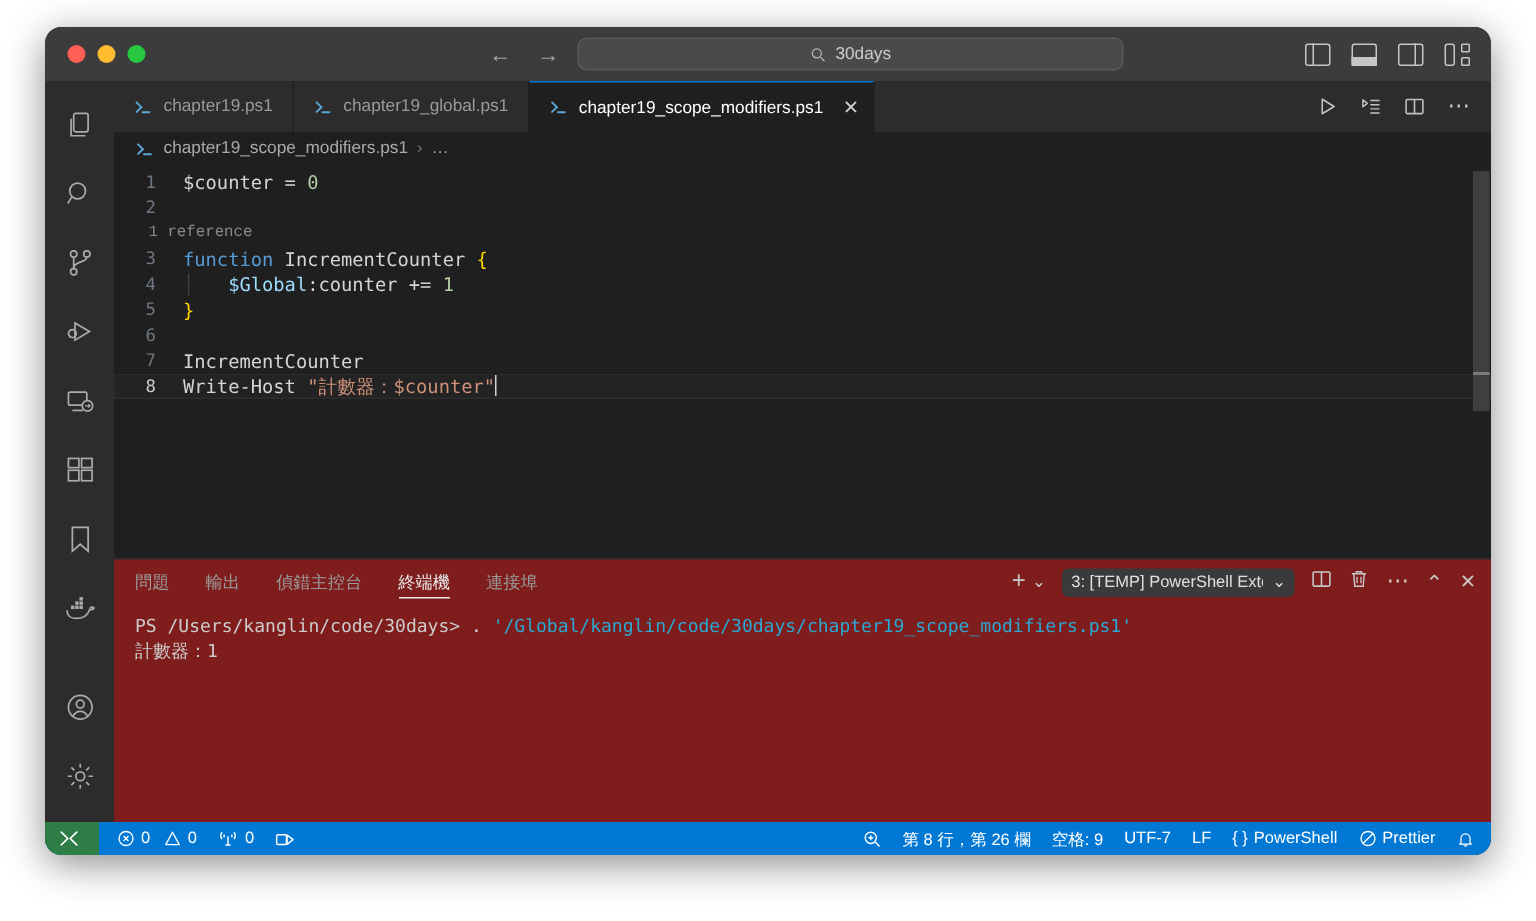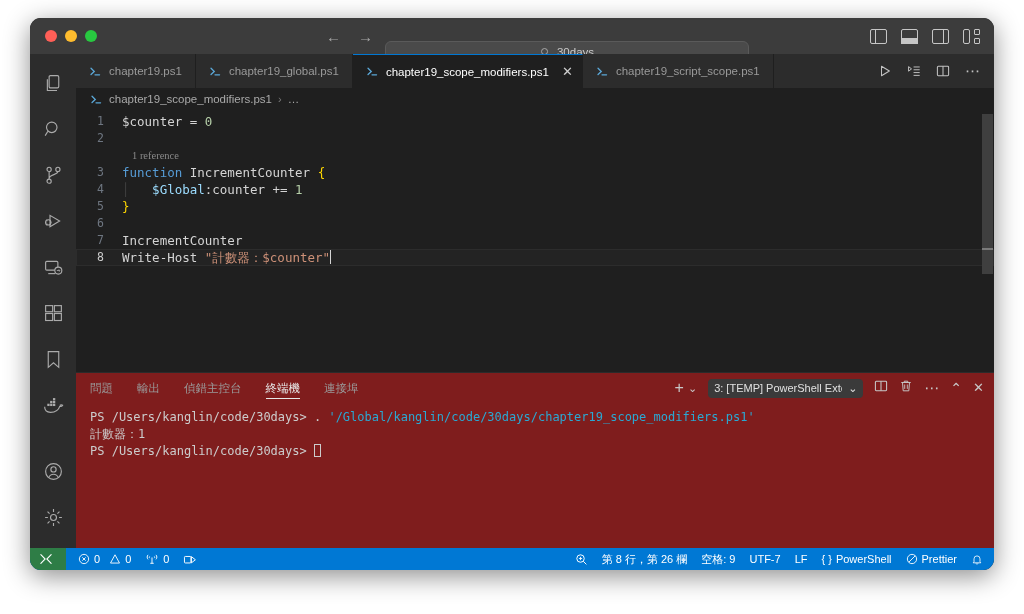--- a/index.html
+++ b/index.html
@@ -38,21 +38,21 @@
   .dot.red { background: #ff5f57; }
   .dot.yellow { background: #febc2e; }
   .dot.green { background: #28c840; }
   .nav-arrows {
     position: absolute; left: 296px; top: 0; height: 36px;
     display: flex; align-items: center; gap: 17px;
     color: #a8a8a8; font-size: 15px;
   }
   .nav-arrows span { cursor: default; line-height: 1; }
   .qopen {
-    position: absolute; left: 355px; top: 23px;
+    position: absolute; left: 355px; top: 7px;
     width: 364px; height: 22px;
     background: #4a4a4a;
     border: 1px solid #5a5a5a;
     border-radius: 6px;
     display: flex; align-items: center; justify-content: center;
     gap: 6px;
     color: #cccccc; font-size: 11.5px;
   }
   .qopen svg { opacity: .85; }
   .layout-icons {
@@ -139,21 +139,21 @@
   .coderow.cur { background: #232323; box-shadow: inset 0 0 0 1px #2c2c2c; }
   .lnum {
     width: 46px; flex: 0 0 46px; text-align: right; padding-right: 18px;
     color: #6e7681; font-size: 11.5px;
   }
   .lnum.cur { color: #cccccc; }
   .ltext { flex: 1 1 auto; white-space: pre; color: #cccccc; }
   .codelens {
     display: flex; height: 17px; align-items: flex-end;
   }
-  .codelens .cl-text { margin-left: 56px; color: #8a8a8a; font-family: Liberation Serif, serif; font-size: 10.5px; }
+  .codelens .cl-text { margin-left: 23px; color: #8a8a8a; font-family: Liberation Mono, monospace; font-size: 10.5px; }
   .indent-guide { color: #404040; }
   .kw { color: #569cd6; }
   .plain { color: #d4d4d4; }
   .brace { color: #ffd700; }
   .var { color: #9cdcfe; }
   .num { color: #b5cea8; }
   .str { color: #ce9178; }
   .op { color: #d4d4d4; }
   .caret {
     display: inline-block; width: 1px; height: 14px;
@@ -375,27 +375,20 @@
 
           <div class="tab active">
             <svg class="ps-icon" width="13" height="13" viewBox="0 0 16 16">
               <path d="M2.5 4l4 3.9-4 3.9" fill="none" stroke="#5ba8d8" stroke-width="1.6" stroke-linecap="round"></path>
               <line x1="7.4" y1="12.1" x2="13" y2="12.1" stroke="#5ba8d8" stroke-width="1.6" stroke-linecap="round"></line>
             </svg>
             <span>chapter19_scope_modifiers.ps1</span>
             <span class="close">✕</span>
           </div>
 
-          <div class="tab">
-            <svg class="ps-icon" width="13" height="13" viewBox="0 0 16 16">
-              <path d="M2.5 4l4 3.9-4 3.9" fill="none" stroke="#5ba8d8" stroke-width="1.6" stroke-linecap="round"></path>
-              <line x1="7.4" y1="12.1" x2="13" y2="12.1" stroke="#5ba8d8" stroke-width="1.6" stroke-linecap="round"></line>
-            </svg>
-            <span>chapter19_script_scope.ps1</span>
-          </div>
 
           <div class="tab-actions">
             <span class="ta">
               <svg width="14" height="14" viewBox="0 0 16 16">
                 <path d="M4 2.5l9 5.5-9 5.5z" fill="none" stroke="#c2c2c2" stroke-width="1.2" stroke-linejoin="round"></path>
               </svg>
             </span>
             <span class="ta">
               <svg width="14" height="14" viewBox="0 0 16 16">
                 <path d="M1.8 3l3.4 2.6-3.4 2.6z" fill="none" stroke="#c2c2c2" stroke-width="1.1" stroke-linejoin="round"></path>
@@ -504,21 +497,21 @@
                   <path d="M2.6 4h10.8M6 4V2.5h4V4M4 4l.8 9.5h6.4L12 4" fill="none" stroke="#c8c8c8" stroke-width="1.1"></path>
                   <path d="M6.5 6.3v5M9.5 6.3v5" stroke="#c8c8c8" stroke-width="1"></path>
                 </svg>
               </span>
               <span style="font-size:15px;line-height:0;">⋯</span>
               <span style="font-size:14px;line-height:0;">⌃</span>
               <span style="font-size:13px;line-height:0;">✕</span>
             </div>
           </div>
 
-          <div class="terminal"><div><span>PS /Users/kanglin/code/30days&gt; . </span><span class="t-path">'/Global/kanglin/code/30days/chapter19_scope_modifiers.ps1'</span></div><div><span>計數器：1</span></div><div><span>PS /Users/kanglin/code/30days&gt; </span><span class="t-block"></span></div></div>
+          <div class="terminal"><div><span>PS /Users/kanglin/code/30days&gt; . </span><span class="t-path">'/Global/kanglin/code/30days/chapter19_scope_modifiers.ps1'</span></div><div><span>計數器：1</span></div></div>
         </div>
 
       </div>
     </div>
 
     <div class="statusbar">
       <div class="remote">
         <svg width="14" height="12" viewBox="0 0 16 14">
           <path d="M2 2l5 5-5 5M14 2l-5 5 5 5" fill="none" stroke="#ffffff" stroke-width="1.3" stroke-linecap="round"></path>
         </svg>

